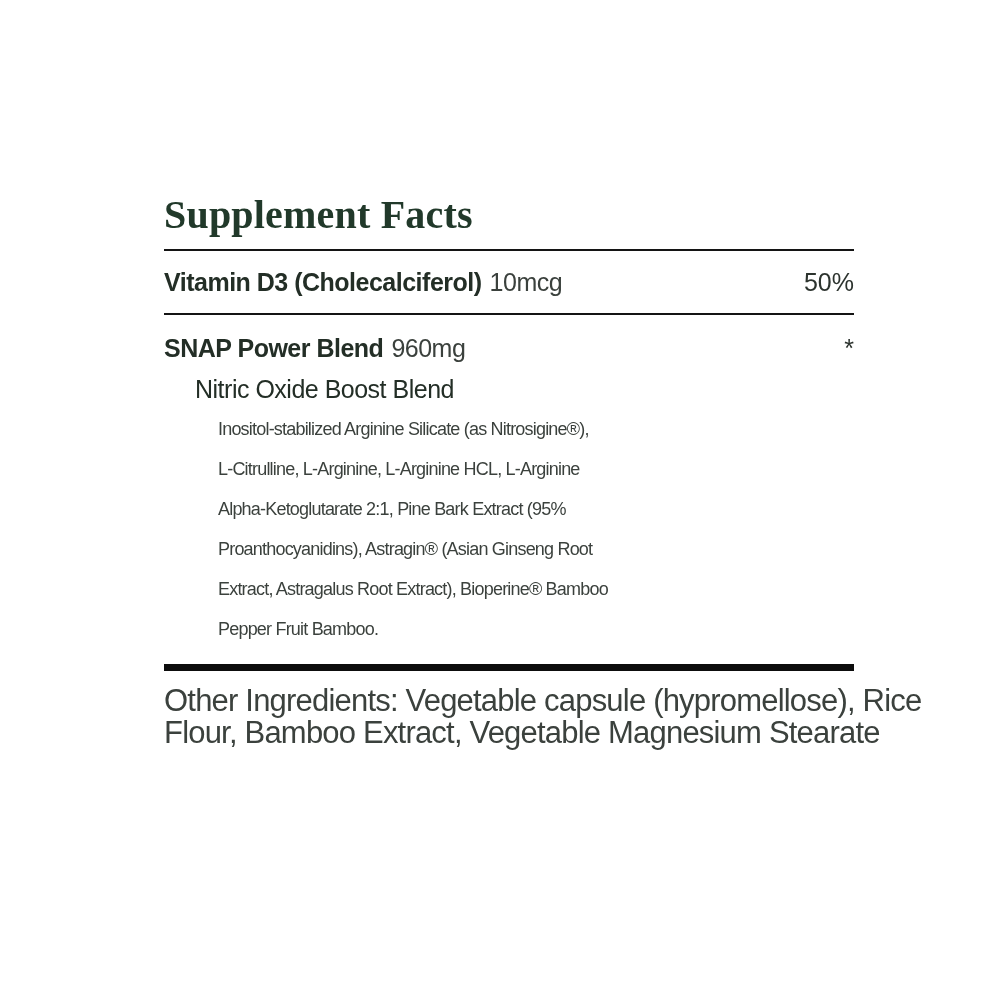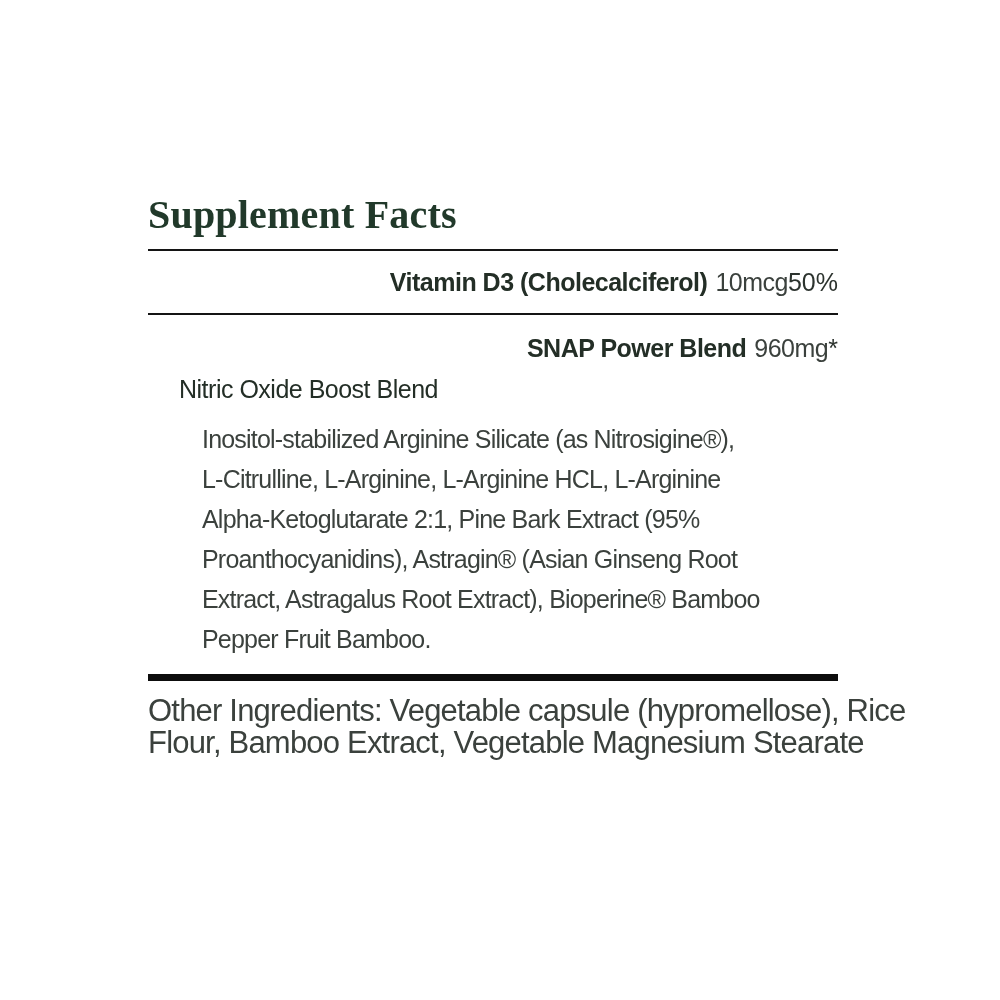--- a/index.html
+++ b/index.html
@@ -9,21 +9,21 @@
   }
   body {
     width: 1000px;
     height: 1000px;
     position: relative;
     overflow: hidden;
     font-family: "Liberation Sans", sans-serif;
   }
   .panel {
     position: absolute;
-    left: 148px;
+    left: 164px;
     top: 194px;
     width: 690px;
   }
   .title {
     margin: 0;
     font-family: "Liberation Serif", serif;
     font-weight: bold;
     font-size: 40px;
     line-height: 42px;
     color: #21392a;
@@ -31,21 +31,21 @@
   }
   .rule {
     width: 100%;
     background: #141414;
   }
   .rule-title { height: 2px; margin-top: 13px; }
   .rule-thin  { height: 2px; }
   .rule-thick { height: 7px; margin-top: 15px; background: #0d0d0d; }
   .row {
     display: flex;
-    justify-content: flex-end;
+    justify-content: space-between;
     align-items: baseline;
     font-size: 25px;
     line-height: 30px;
     letter-spacing: -0.5px;
   }
   .row-vitamin { padding: 16px 0 16px 0; }
   .row-blend   { margin-top: 18px; }
   .bold {
     font-weight: bold;
     color: #232e26;
@@ -62,23 +62,23 @@
   .subblend-title {
     margin-top: 11px;
     margin-left: 31px;
     font-size: 25px;
     line-height: 30px;
     font-weight: normal;
     color: #232e26;
     letter-spacing: -0.5px;
   }
   .ingredients {
-    margin-top: 15px;
+    margin-top: 5px;
     margin-left: 54px;
-    font-size: 25px;
+    font-size: 18px;
     line-height: 40px;
     color: #3b413d;
     letter-spacing: -0.8px;
     white-space: nowrap;
   }
   .other {
     margin-top: 14px;
     font-size: 31px;
     line-height: 32px;
     color: #3b413d;

